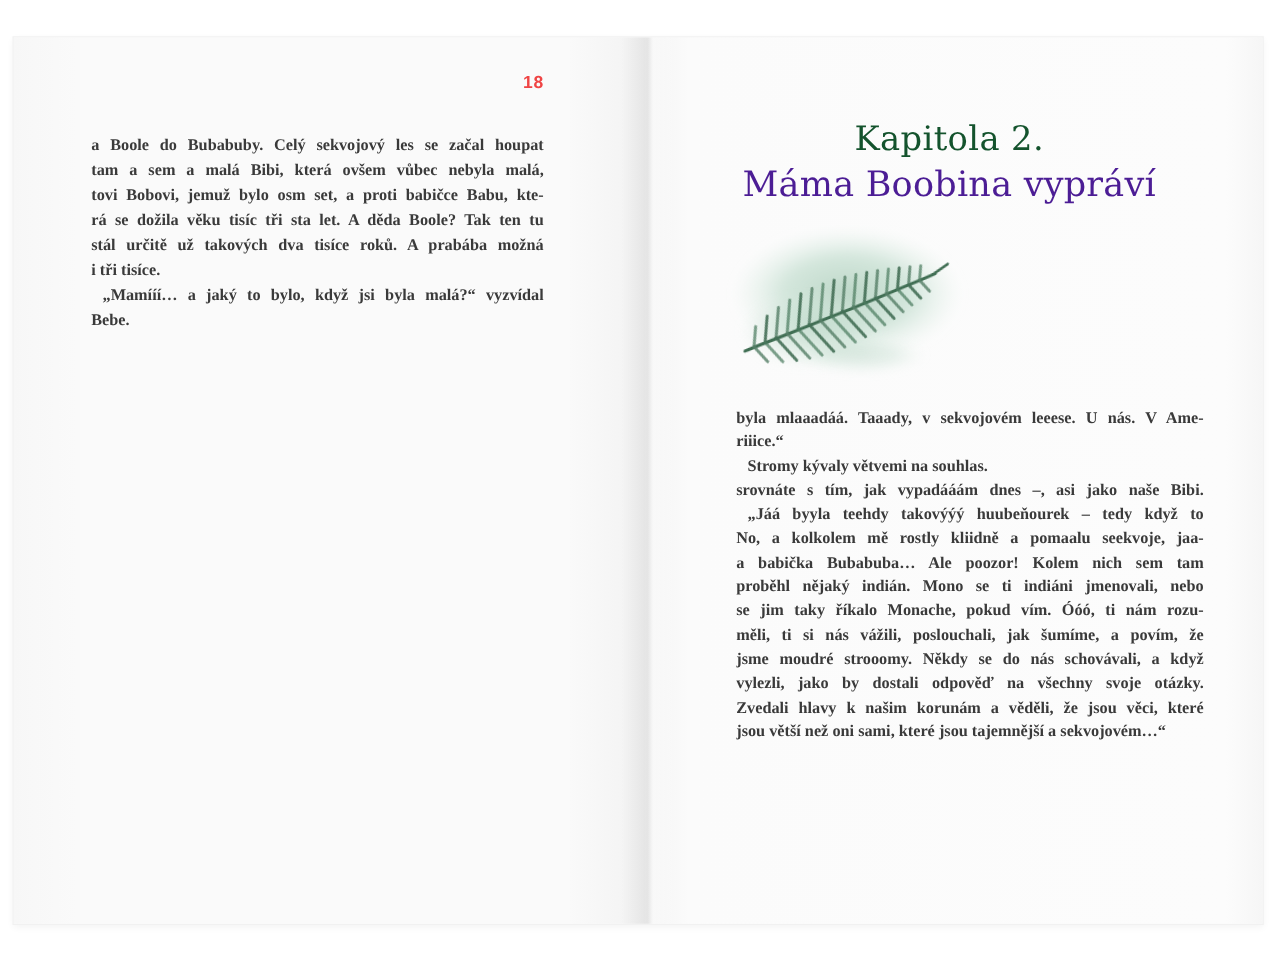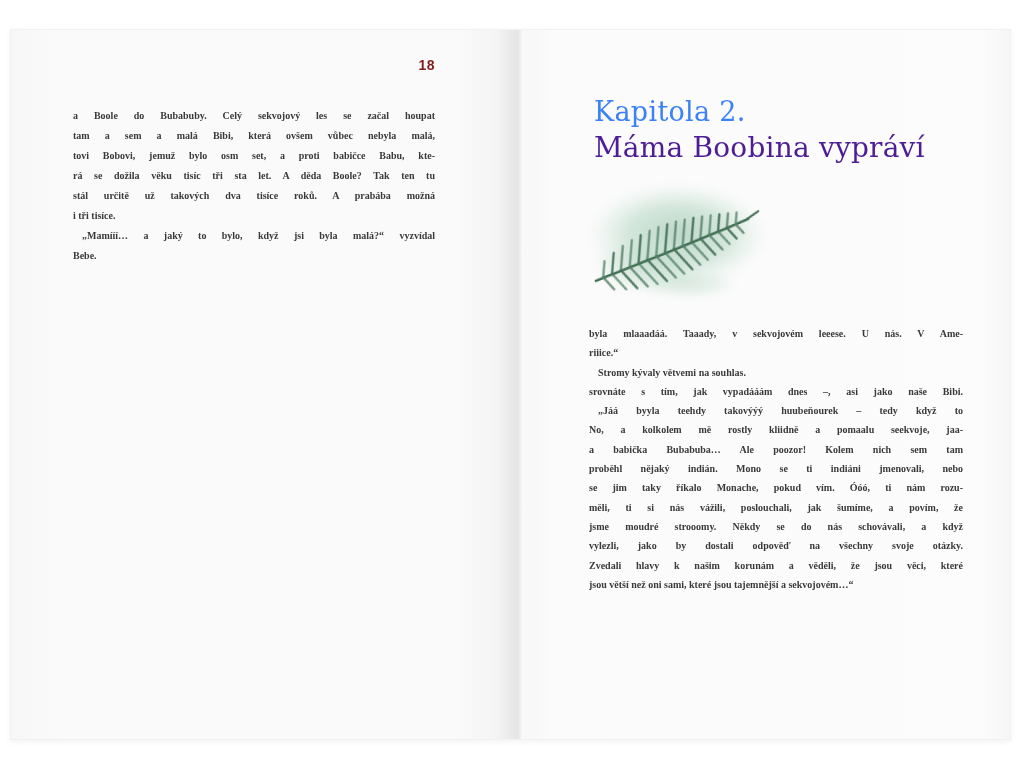--- a/index.html
+++ b/index.html
@@ -19,21 +19,21 @@
   .gutter{
     position:absolute;left:486px;top:0;width:44px;height:100%;pointer-events:none;
     background:linear-gradient(90deg,rgba(0,0,0,0) 0%,rgba(0,0,0,0.06) 48%,rgba(255,255,255,0.4) 58%,rgba(0,0,0,0) 100%);
   }
   .page-number{
     position:absolute;left:62px;top:27px;width:362px;text-align:right;
     font-family:"Liberation Sans","DejaVu Sans",sans-serif;
     font-weight:bold;font-size:14px;letter-spacing:0.5px;
   }
   .textblock{
-    position:absolute;color:#3a3a3a;font-weight:600;font-size:10px;
+    position:absolute;color:#3a3a3a;font-weight:600;font-size:13px;
     text-align:justify;
   }
   .textblock .line{overflow:hidden;}
   .textblock .line:not(.last)::after{content:"";display:inline-block;width:100%;height:0;}
   .textblock .line.indent{text-indent:9px;}
   #left-text{left:62px;top:76px;width:362px;}
   #left-text .line{line-height:20px;height:20px;}
   #right-text{left:578px;top:294px;width:374px;}
   #right-text .line{line-height:19.3px;height:19.3px;}
   .chapter-heading{position:absolute;left:583px;top:64px;font-family:"DejaVu Serif","Liberation Serif",serif;}
@@ -42,35 +42,35 @@
   .illustration{position:absolute;left:570px;top:150px;width:207px;height:130px;}
 </style>
 </head>
 <body>
 
 <div class="spread">
   <div class="page page-left"></div>
   <div class="page page-right"></div>
   <div class="gutter"></div>
 
-  <div class="page-number" style="color: #7f1d1d;">18</div>
+  <div class="page-number" style="color: #ef4444;">18</div>
 
   <div class="textblock" id="left-text">
       <div class="line">a Boole do Bubabuby. Celý sekvojový les se začal houpat</div>
       <div class="line">tam a sem a malá Bibi, která ovšem vůbec nebyla malá,</div>
       <div class="line">tovi Bobovi, jemuž bylo osm set, a proti babičce Babu, kte-</div>
       <div class="line">rá se dožila věku tisíc tři sta let. A děda Boole? Tak ten tu</div>
       <div class="line">stál určitě už takových dva tisíce roků. A prabába možná</div>
       <div class="line last">i tři tisíce.</div>
       <div class="line indent">„Mamííí… a jaký to bylo, když jsi byla malá?“ vyzvídal</div>
       <div class="line last">Bebe.</div>
     </div>
 
   <div class="chapter-heading">
-    <div class="chapter-label" style="color: #3b82f6;">Kapitola 2.</div>
+    <div class="chapter-label" style="color: #14532d; text-align: center;">Kapitola 2.</div>
     <div class="chapter-title" style="color: #4c1d95;">Máma Boobina vypráví</div>
   </div>
 
   <div class="illustration">
     <svg id="fern-svg" width="207" height="130" viewBox="0 0 207 130" xmlns="http://www.w3.org/2000/svg">
       <defs>
         <radialGradient id="blobGrad" cx="50%" cy="50%" r="50%">
           <stop offset="0%" stop-color="#b9d5c5" stop-opacity="0.95"></stop>
           <stop offset="55%" stop-color="#c6dfd1" stop-opacity="0.75"></stop>
           <stop offset="100%" stop-color="#ddeee5" stop-opacity="0"></stop>

